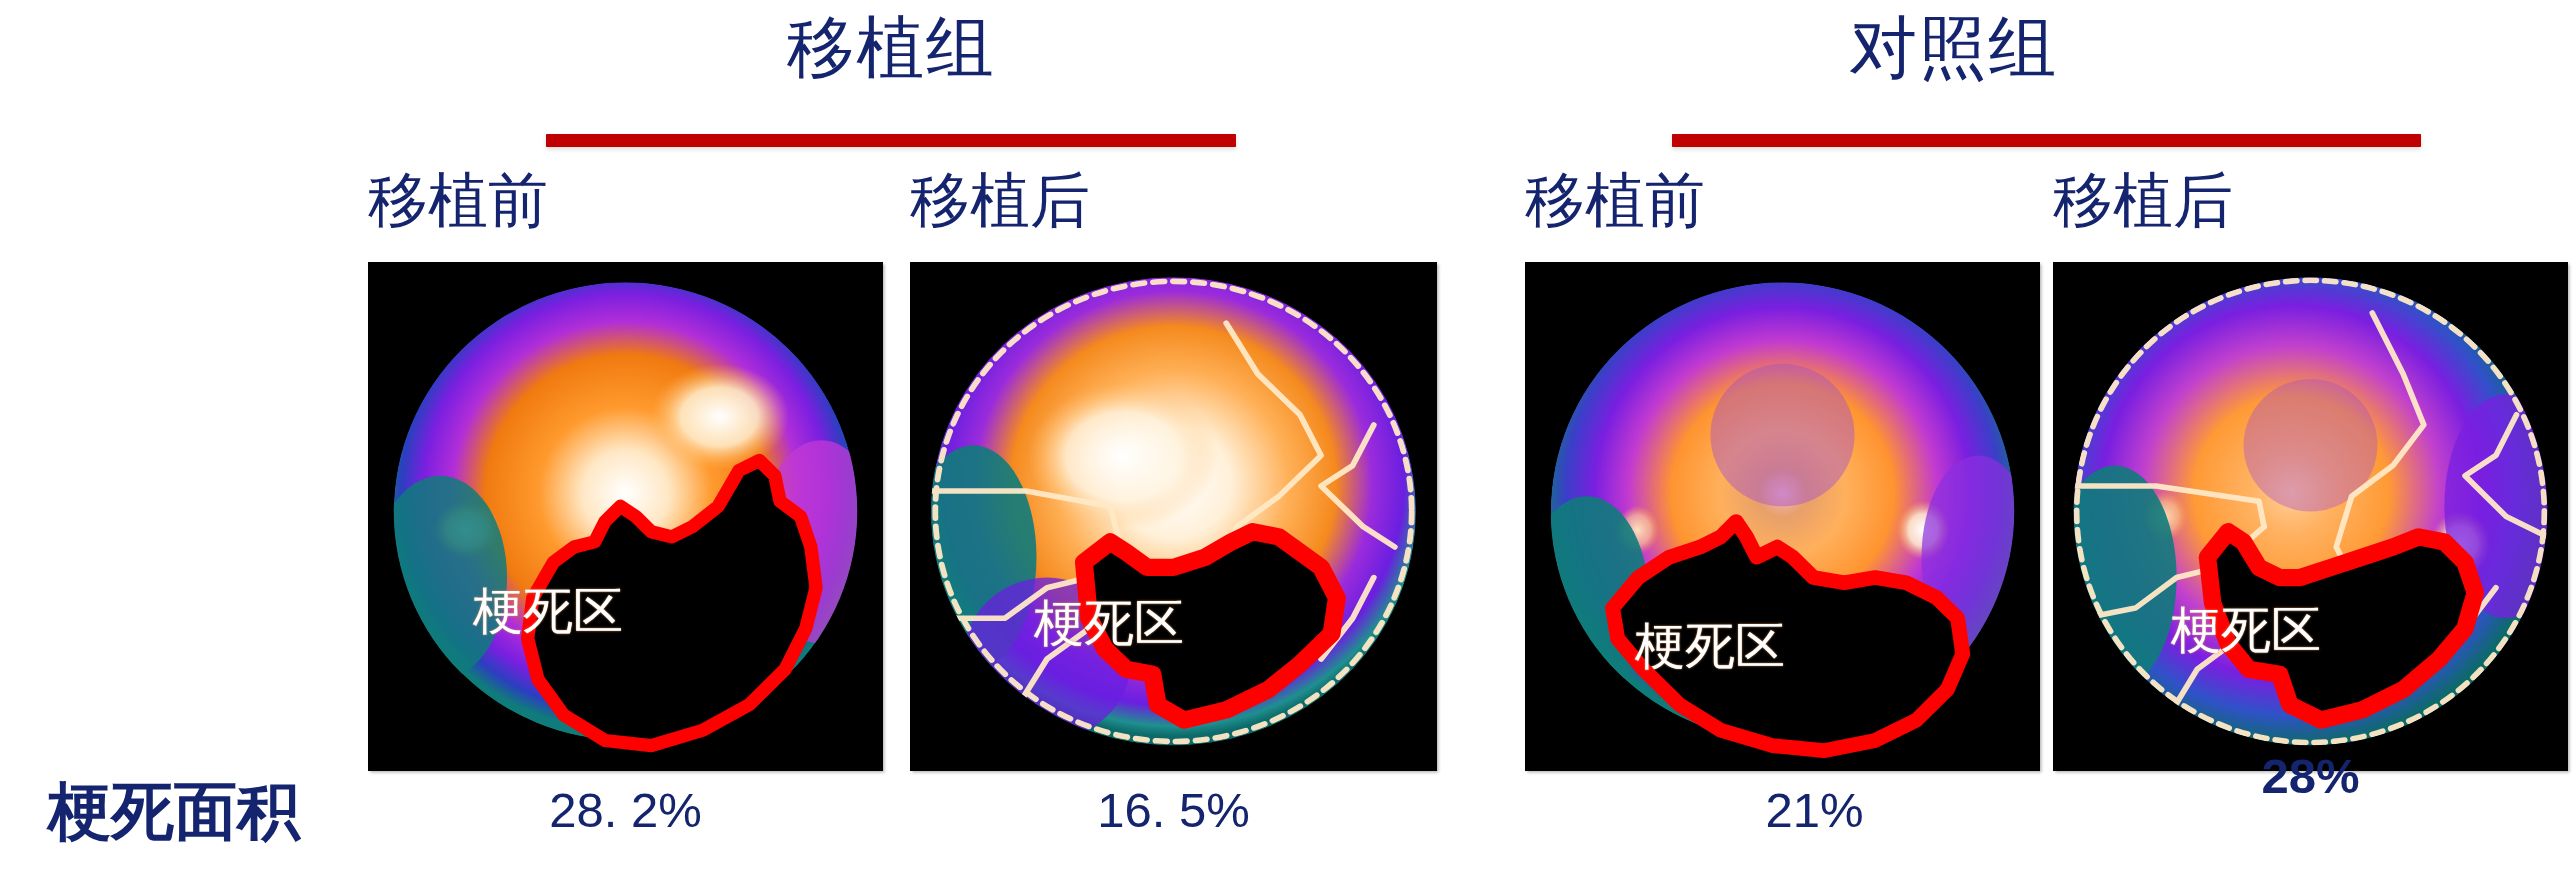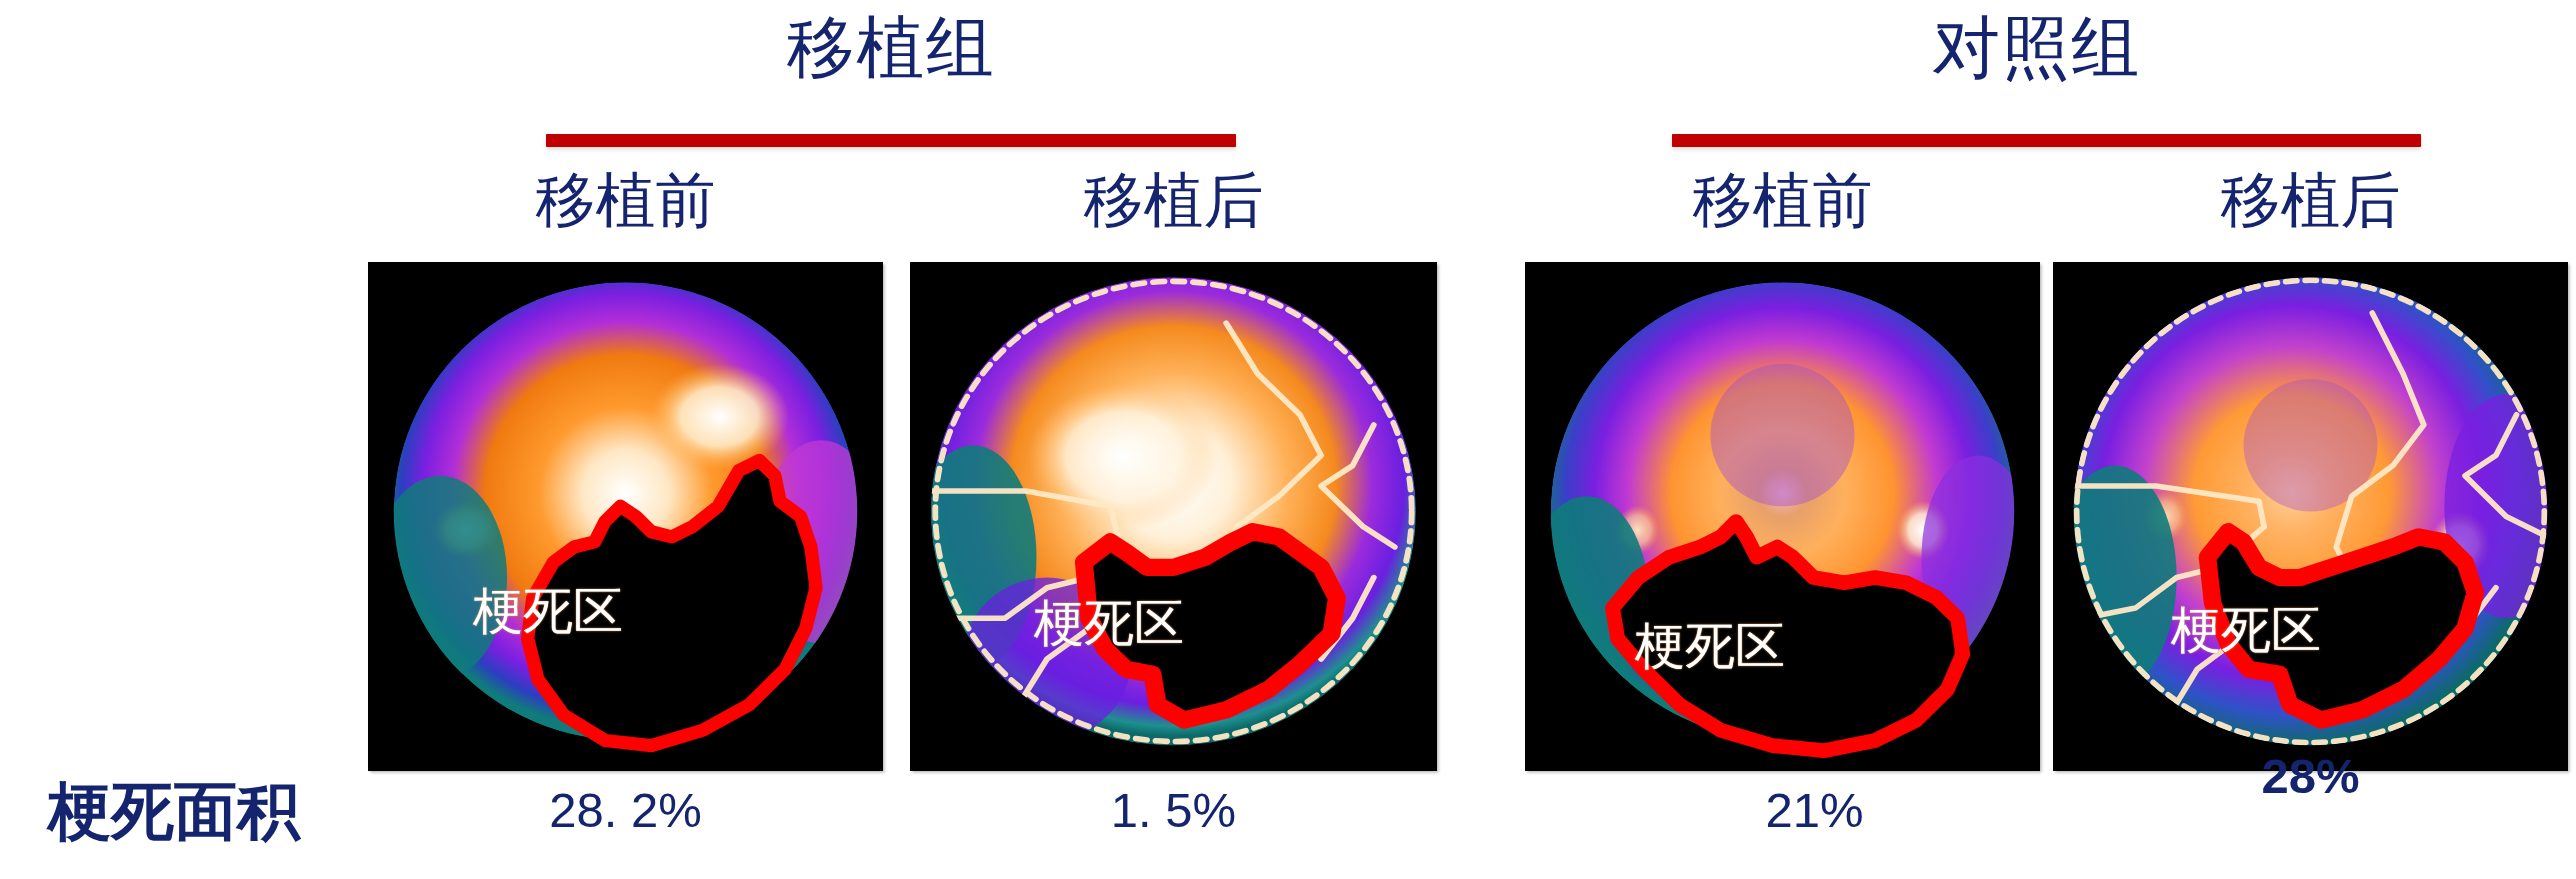--- a/index.html
+++ b/index.html
@@ -19,21 +19,21 @@
     font-weight:400;
     letter-spacing:1.5px;
     white-space:nowrap;
   }
   .group-rule{
     position:absolute;height:12.5px;background:#c00000;
     border-radius:0.7px;
     box-shadow:0 2.2px 4.4px rgba(120,130,110,.28);
   }
   .phase-label{
-    position:absolute;text-align:center;
+    position:absolute;text-align:left;
     color:#14246e;
     font-size:60px;line-height:1;
     white-space:nowrap;
   }
   .row-label{
     position:absolute;
     color:#14246e;
     font-size:63px;line-height:1;
     font-weight:bold;
     white-space:nowrap;
@@ -163,23 +163,23 @@
                L78 60 L81 66 L80 73 L74 79 L68 84 L60 88 L52 90 L47 87 L46 81
                L41 80 L37 76 L34 70 Z" fill="#000000"></path>
       <path d="M33 59 L38 55 L41 57 L45 60 L50 60 L56 58 L61 55 L65 53 L70 54 L74 57
                L78 60 L81 66 L80 73 L74 79 L68 84 L60 88 L52 90 L47 87 L46 81
                L41 80 L37 76 L34 70 Z" fill="none" stroke="#ff0000" stroke-width="3.4" stroke-linejoin="round" stroke-linecap="round"></path>
     </svg>
     <span class="roi-label" style="left:124px;top:336px;">梗死区</span>
   </div>
 
   <div class="pct" style="left:368px;top:786px;width:515px;">28. 2%</div>
-  <div class="pct" style="left:910px;top:786px;width:527px;">1. 5%</div>
-
-  <div class="group-title" style="left:1661px;top:13.2px;width:751px;">对照组</div>
+  <div class="pct" style="left:910px;top:786px;width:527px;">16. 5%</div>
+
+  <div class="group-title" style="left:1578px;top:13.2px;width:751px;">对照组</div>
   <div class="group-rule" style="left:1672px;top:134px;width:749px;"></div>
 
   <div class="phase-label" style="left:1525px;top:171px;width:515px;">移植前</div>
   <div class="phase-label" style="left:2053px;top:171px;width:515px;">移植后</div>
 
   <div class="panel" style="left:1525px;top:262px;width:515px;height:509px;">
     <svg viewBox="0 0 100 100" preserveAspectRatio="none" aria-hidden="true">
       <defs>
         <radialGradient id="p3ring" cx="50%" cy="46%" r="52%">
           <stop offset="0%" stop-color="#f3b9c8"></stop>

